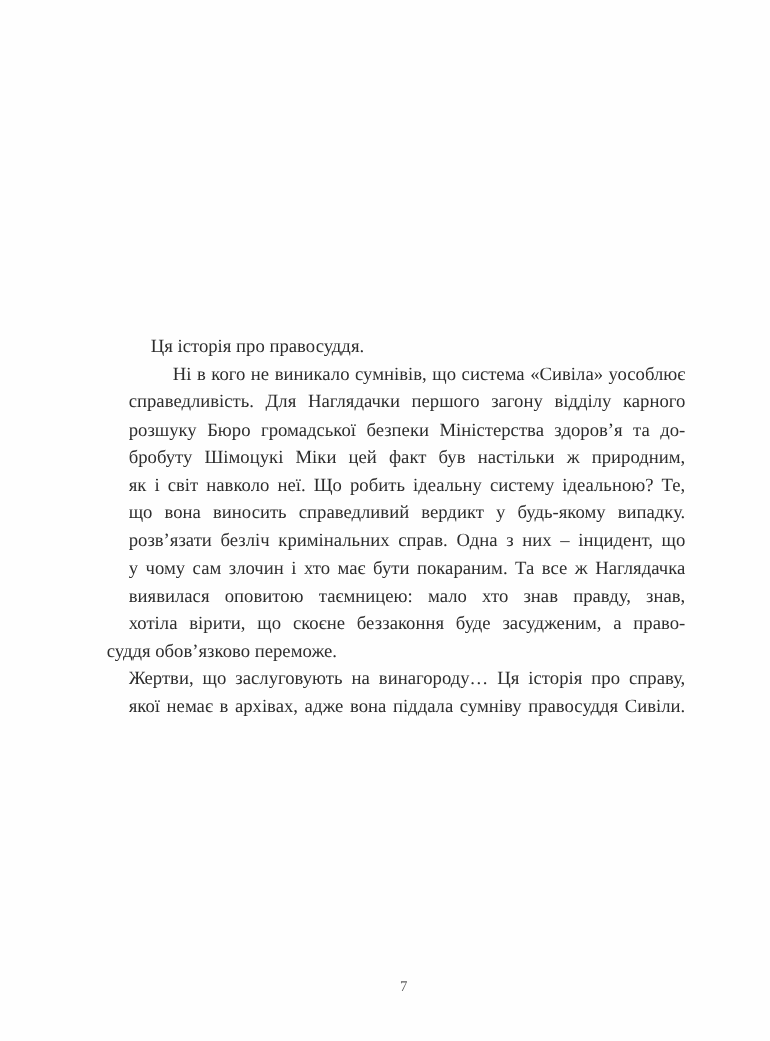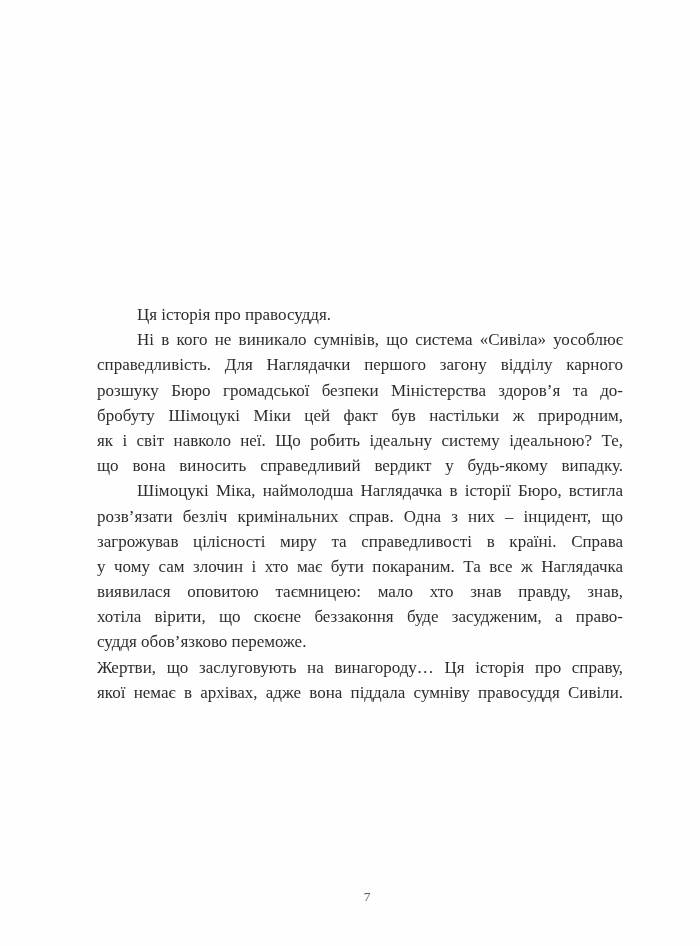--- a/index.html
+++ b/index.html
@@ -30,20 +30,21 @@
     font-size: 17px;
     line-height: 25.2px;
     height: 25.2px;
     overflow: hidden;
     white-space: normal;
     hyphens: none;
   }
   .fill {
     text-align: justify;
     text-align-last: justify;
+    margin-left: 20px;
   }
   .end {
     text-align: left;
   }
   .first {
     text-indent: 40px;
   }
   .folio {
     position: absolute;
     top: 889px;
@@ -69,23 +70,21 @@
     <div class="para">
       <div class="line first fill">Ні в кого не виникало сумнівів, що система «Сивіла» уособлює</div>
       <div class="line fill">справедливість. Для Наглядачки першого загону відділу карного</div>
       <div class="line fill">розшуку Бюро громадської безпеки Міністерства здоров’я та до-</div>
       <div class="line fill">бробуту Шімоцукі Міки цей факт був настільки ж природним,</div>
       <div class="line fill">як і світ навколо неї. Що робить ідеальну систему ідеальною? Те,</div>
       <div class="line fill">що вона виносить справедливий вердикт у будь-якому випадку.</div>
     </div>
 
     <div class="para">
-      <div class="line first fill">Шімоцукі Міка, наймолодша Наглядачка в історії Бюро, встигла</div>
       <div class="line fill">розв’язати безліч кримінальних справ. Одна з них – інцидент, що</div>
-      <div class="line fill">загрожував цілісності миру та справедливості в країні. Справа</div>
       <div class="line fill">у чому сам злочин і хто має бути покараним. Та все ж Наглядачка</div>
       <div class="line fill">виявилася оповитою таємницею: мало хто знав правду, знав,</div>
       <div class="line fill">хотіла вірити, що скоєне беззаконня буде засудженим, а право-</div>
       <div class="line end">суддя обов’язково переможе.</div>
     </div>
 
     <div class="para">
       <div class="line fill">Жертви, що заслуговують на винагороду… Ця історія про справу,</div>
       <div class="line fill">якої немає в архівах, адже вона піддала сумніву правосуддя Сивіли.</div>
     </div>

